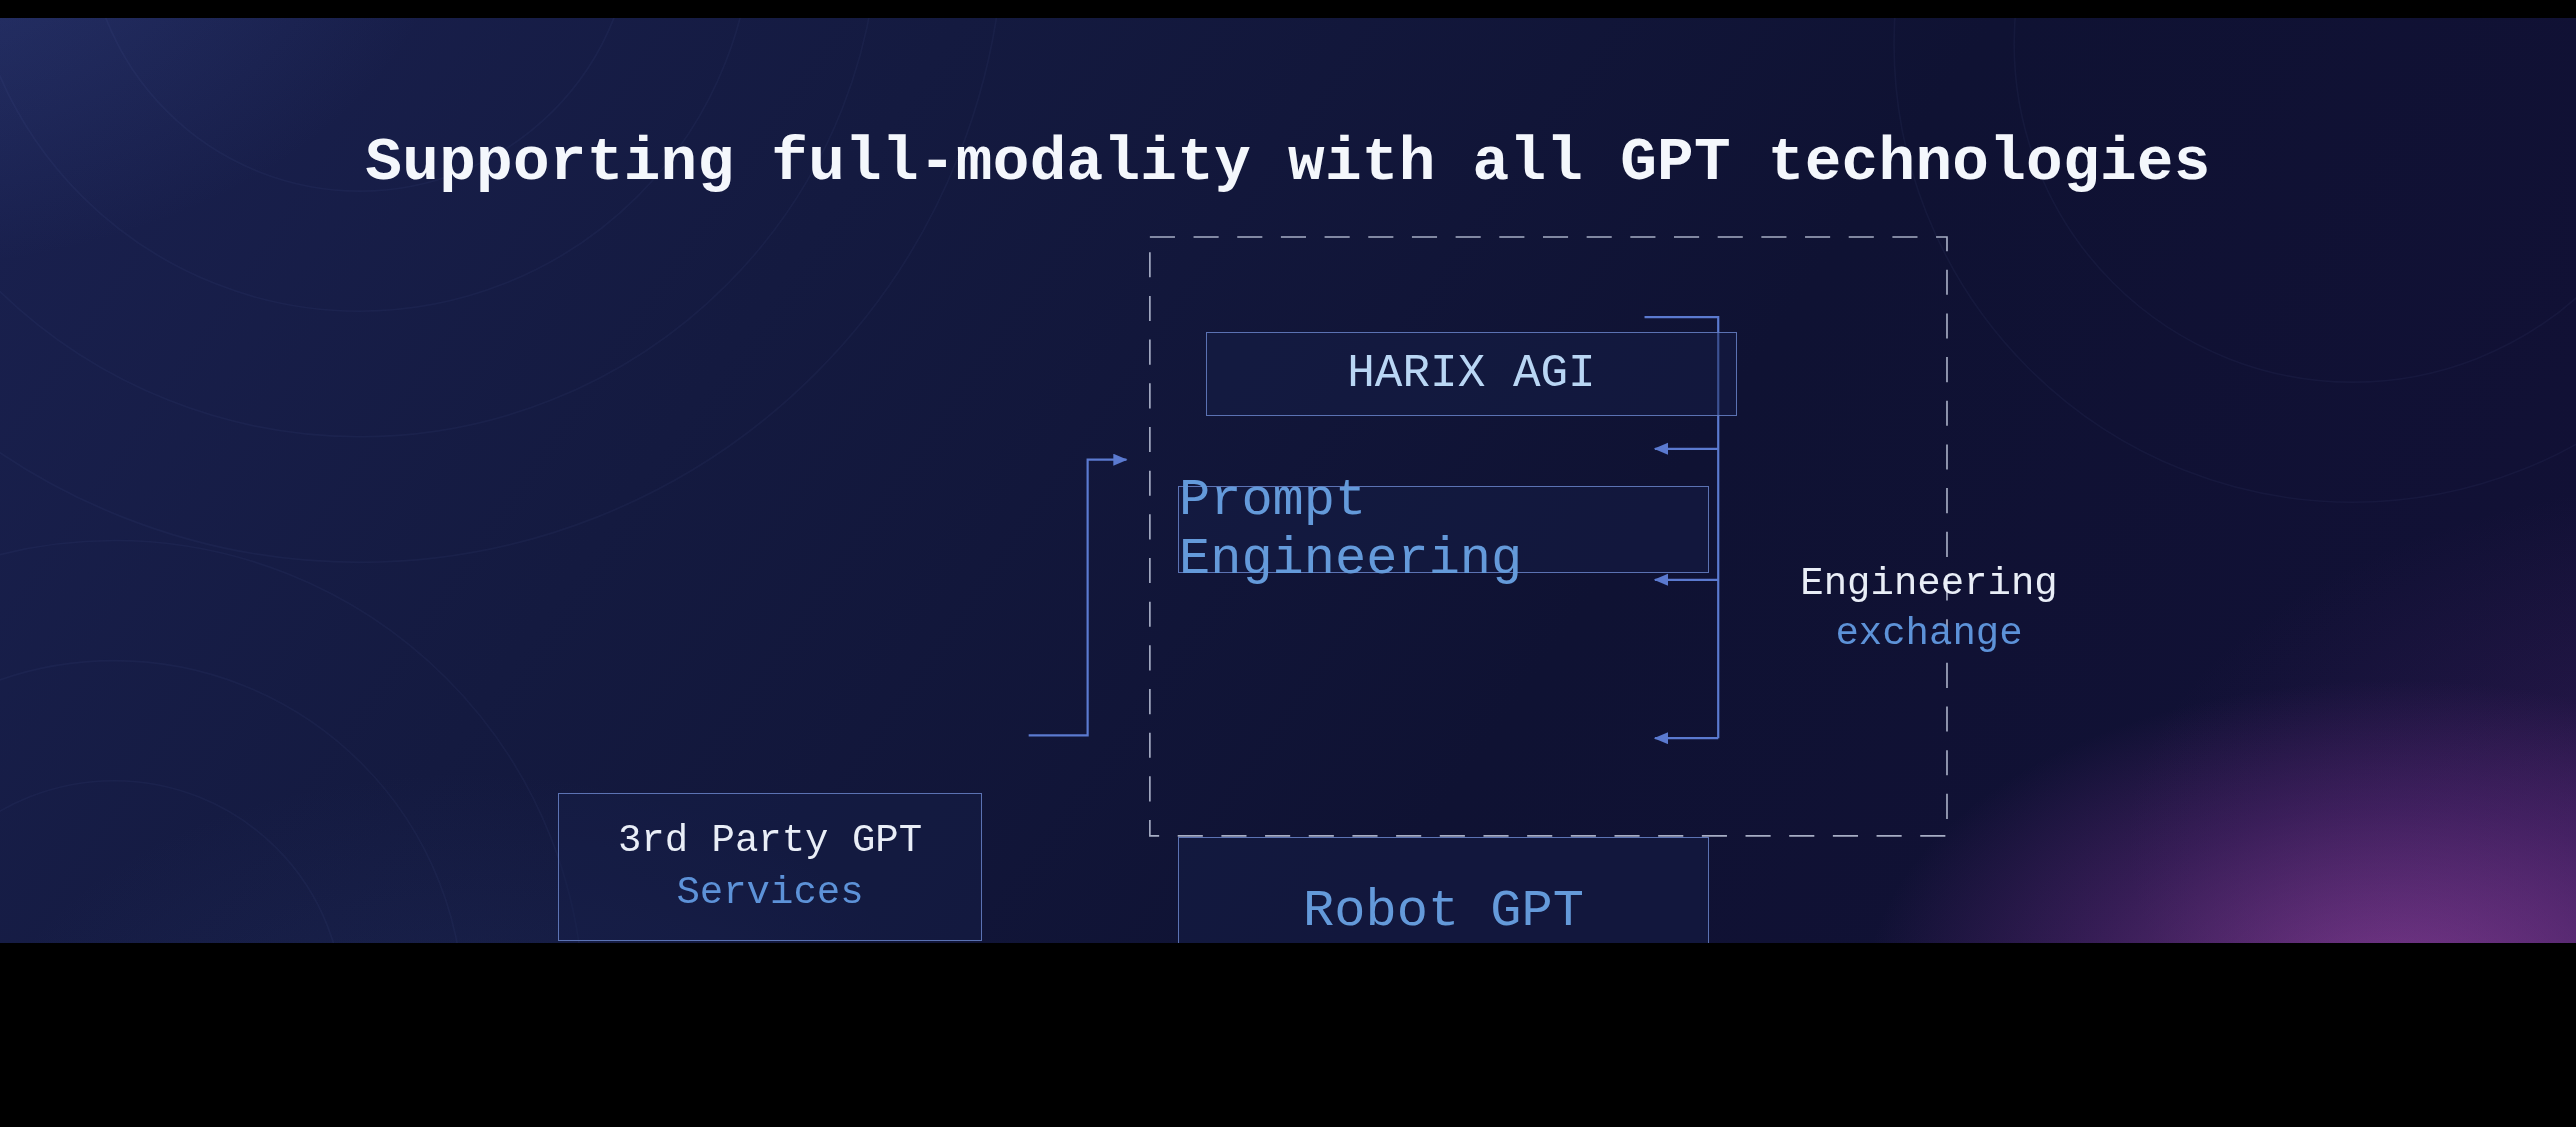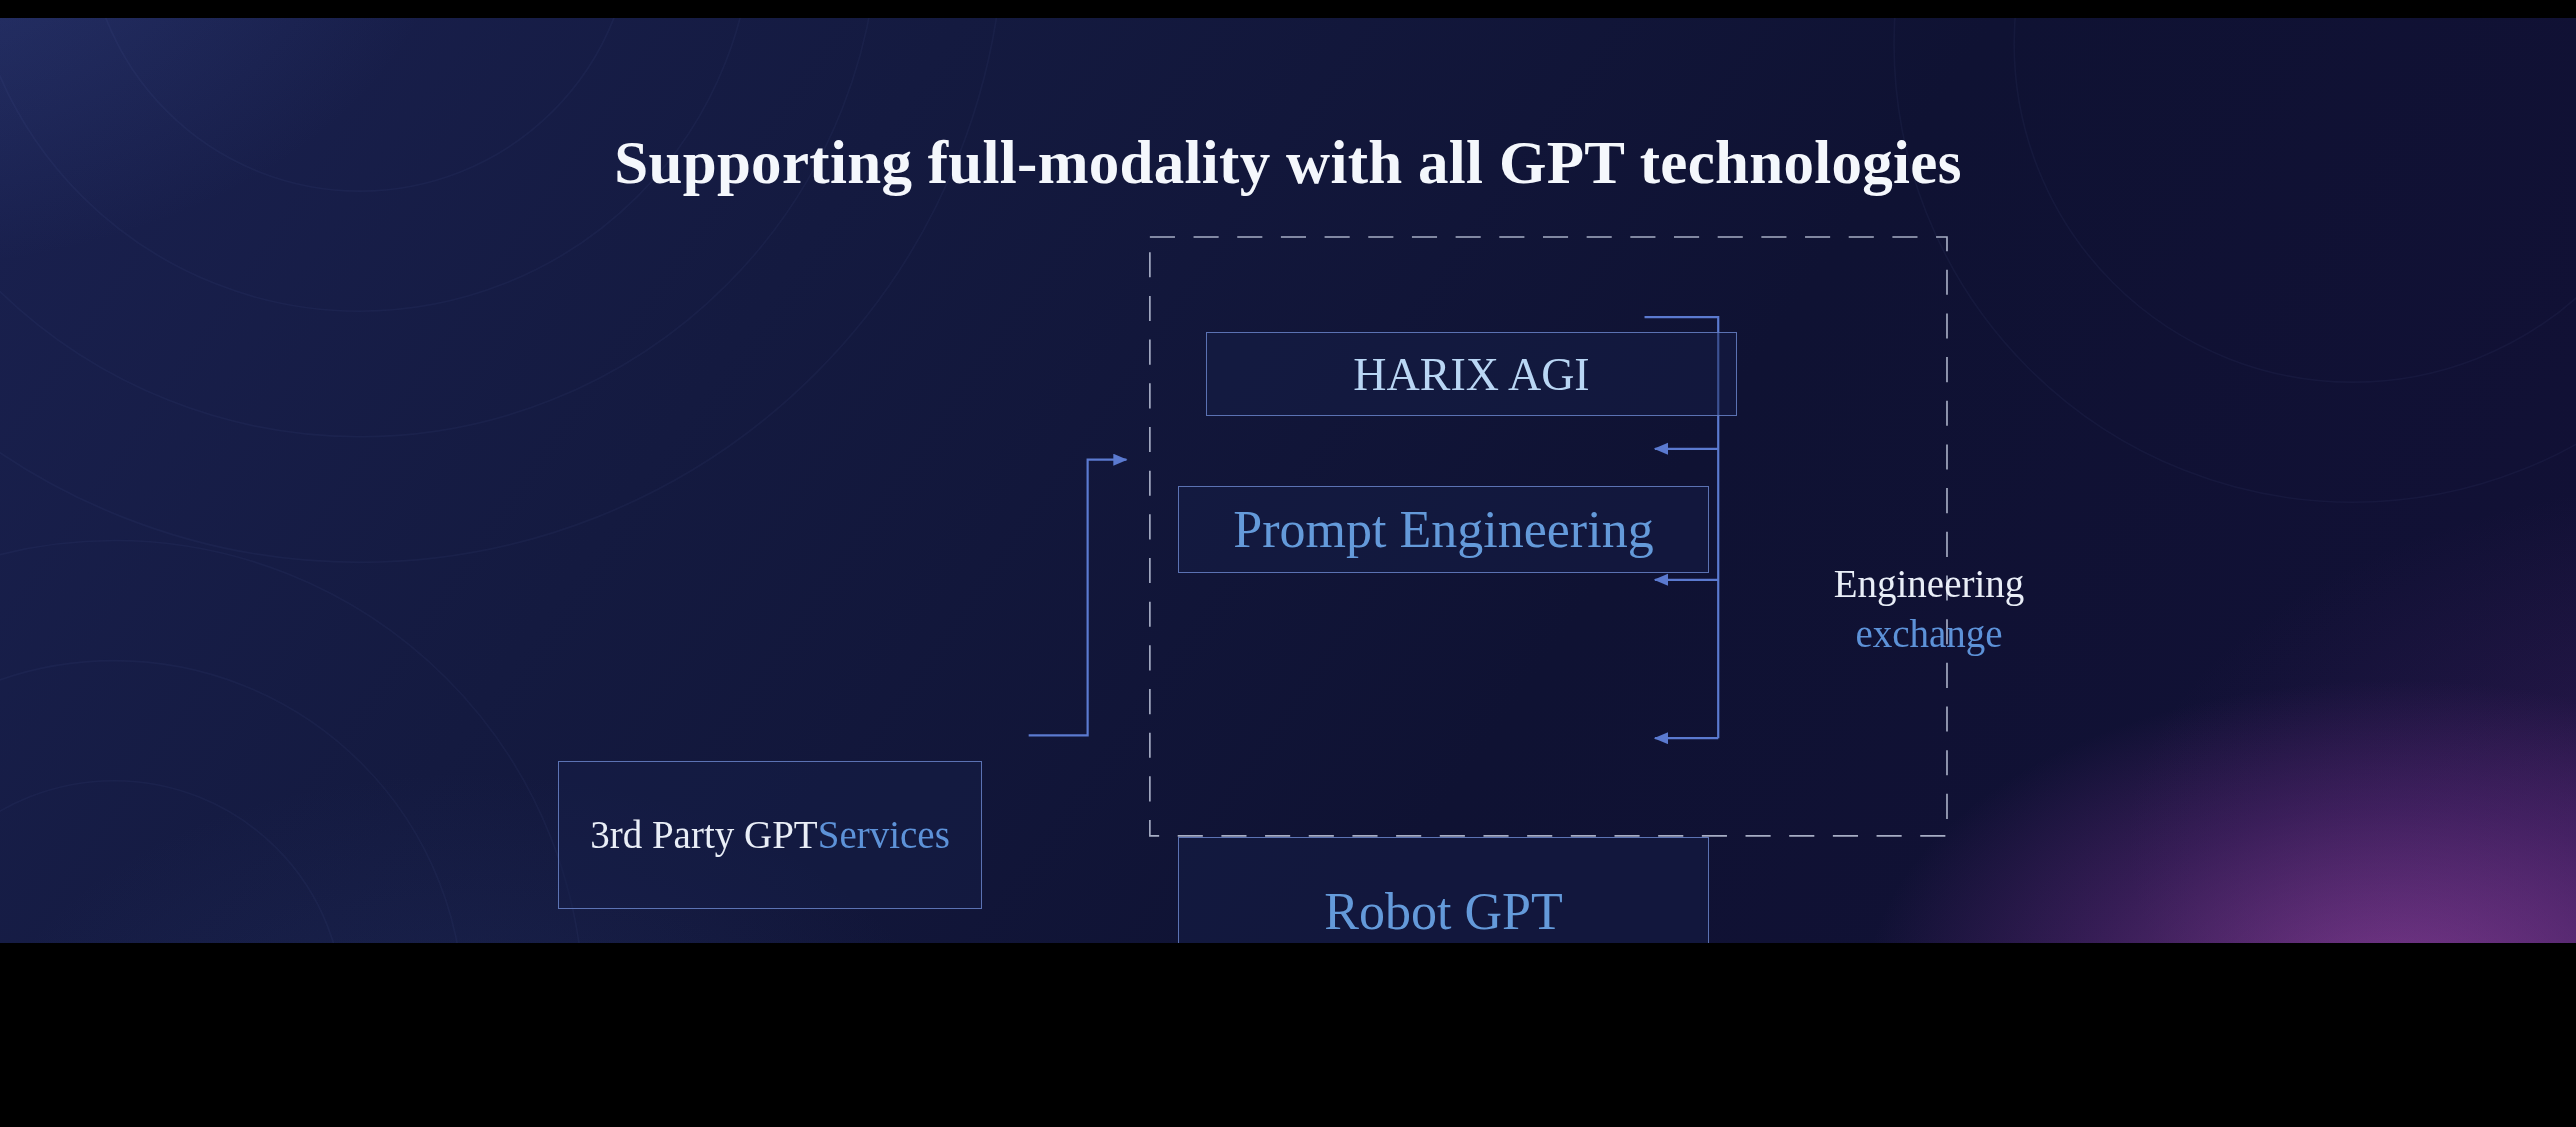--- a/index.html
+++ b/index.html
@@ -5,21 +5,21 @@
   html, body {
     margin: 0;
     padding: 0;
     background: #000;
   }
   .stage {
     position: relative;
     width: 2576px;
     height: 956px;
     overflow: hidden;
-    font-family: Liberation Serif, serif;
+    font-family: Liberation Mono, monospace;
     background:
       radial-gradient(708px 419px at 93% 104%, rgba(214, 92, 214, 0.50), rgba(150, 60, 170, 0.28) 45%, rgba(90, 40, 120, 0) 75%),
       radial-gradient(1095px 612px at 108% 88%, rgba(125, 52, 155, 0.28), rgba(125, 52, 155, 0) 60%),
       radial-gradient(966px 612px at -5% -10%, rgba(72, 96, 172, 0.30), rgba(72, 96, 172, 0) 60%),
       radial-gradient(837px 547px at 18% 115%, rgba(60, 82, 152, 0.18), rgba(60, 82, 152, 0) 60%),
       linear-gradient(125deg, #1a2150 0%, #141a40 30%, #0f1233 62%, #121036 100%);
   }
   .bar-top {
     position: absolute; top: 0; left: 0; right: 0; height: 18px;
     background: #000;
@@ -57,22 +57,22 @@
   .node-harix {
     left: 1178px; top: 332px; width: 531px; height: 84px;
     color: #b9d6f4;
     font-size: 46px;
     margin-left: 28px;
   }
   .node-prompt  { left: 1178px; top: 486px;  width: 531px; height: 87px; }
   .node-finetune{ left: 1178px; top: 641px;  width: 531px; height: 87px; }
   .node-robot   { left: 1178px; top: 793px; width: 531px; height: 149px; margin-top: 44px; }
   .node-thirdparty {
-    left: 558px; top: 761px; width: 424px; height: 148px;
-    flex-direction: row;
+    left: 558px; top: 793px; width: 424px; height: 148px;
+    flex-direction: column;
     font-size: 39px;
     line-height: 52px;
   }
   .node-thirdparty .tp-line1 { color: #e9eef7; }
   .node-thirdparty .tp-line2 { color: #5d92d8; text-align: right; }
   .annotation {
     position: absolute;
     left: 1800px; top: 559px; width: 258px;
     text-align: center;
     font-size: 39px;

